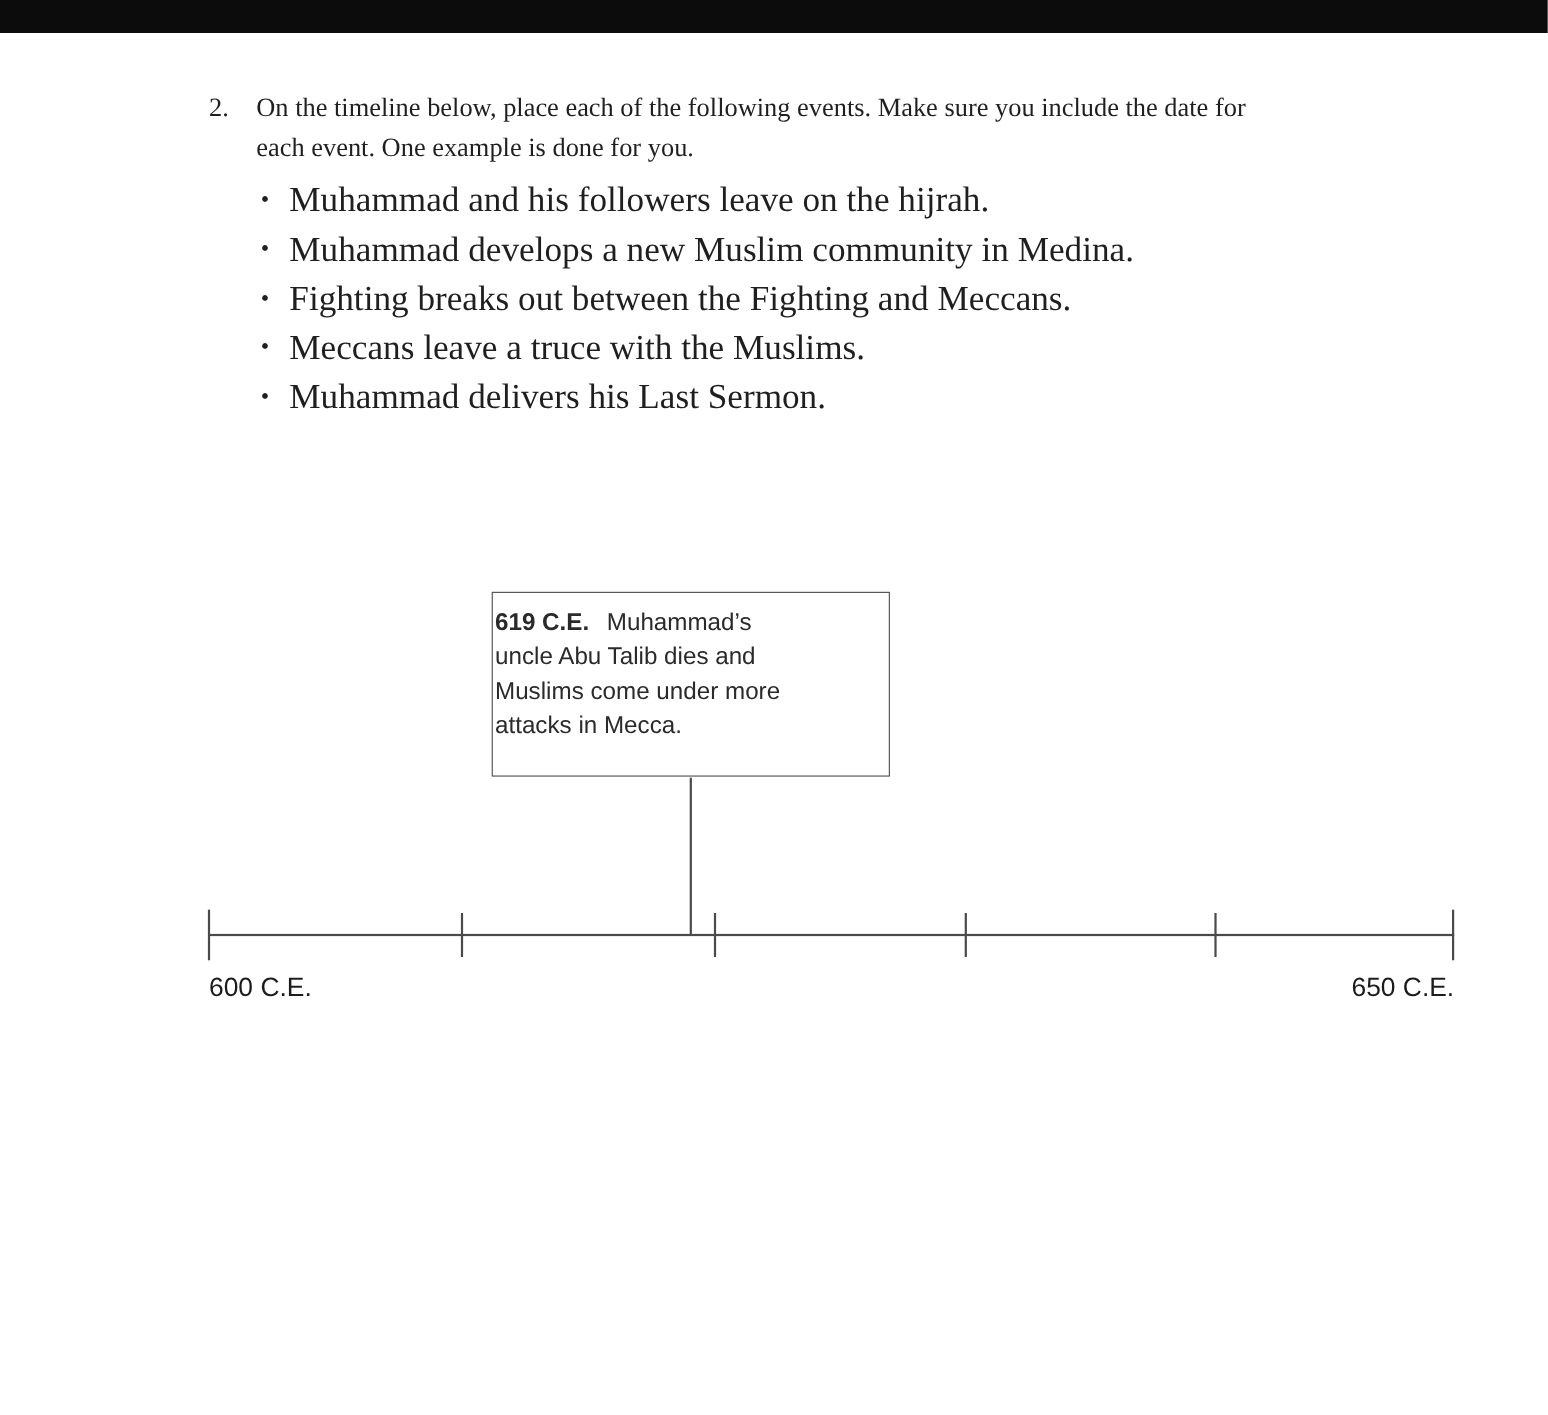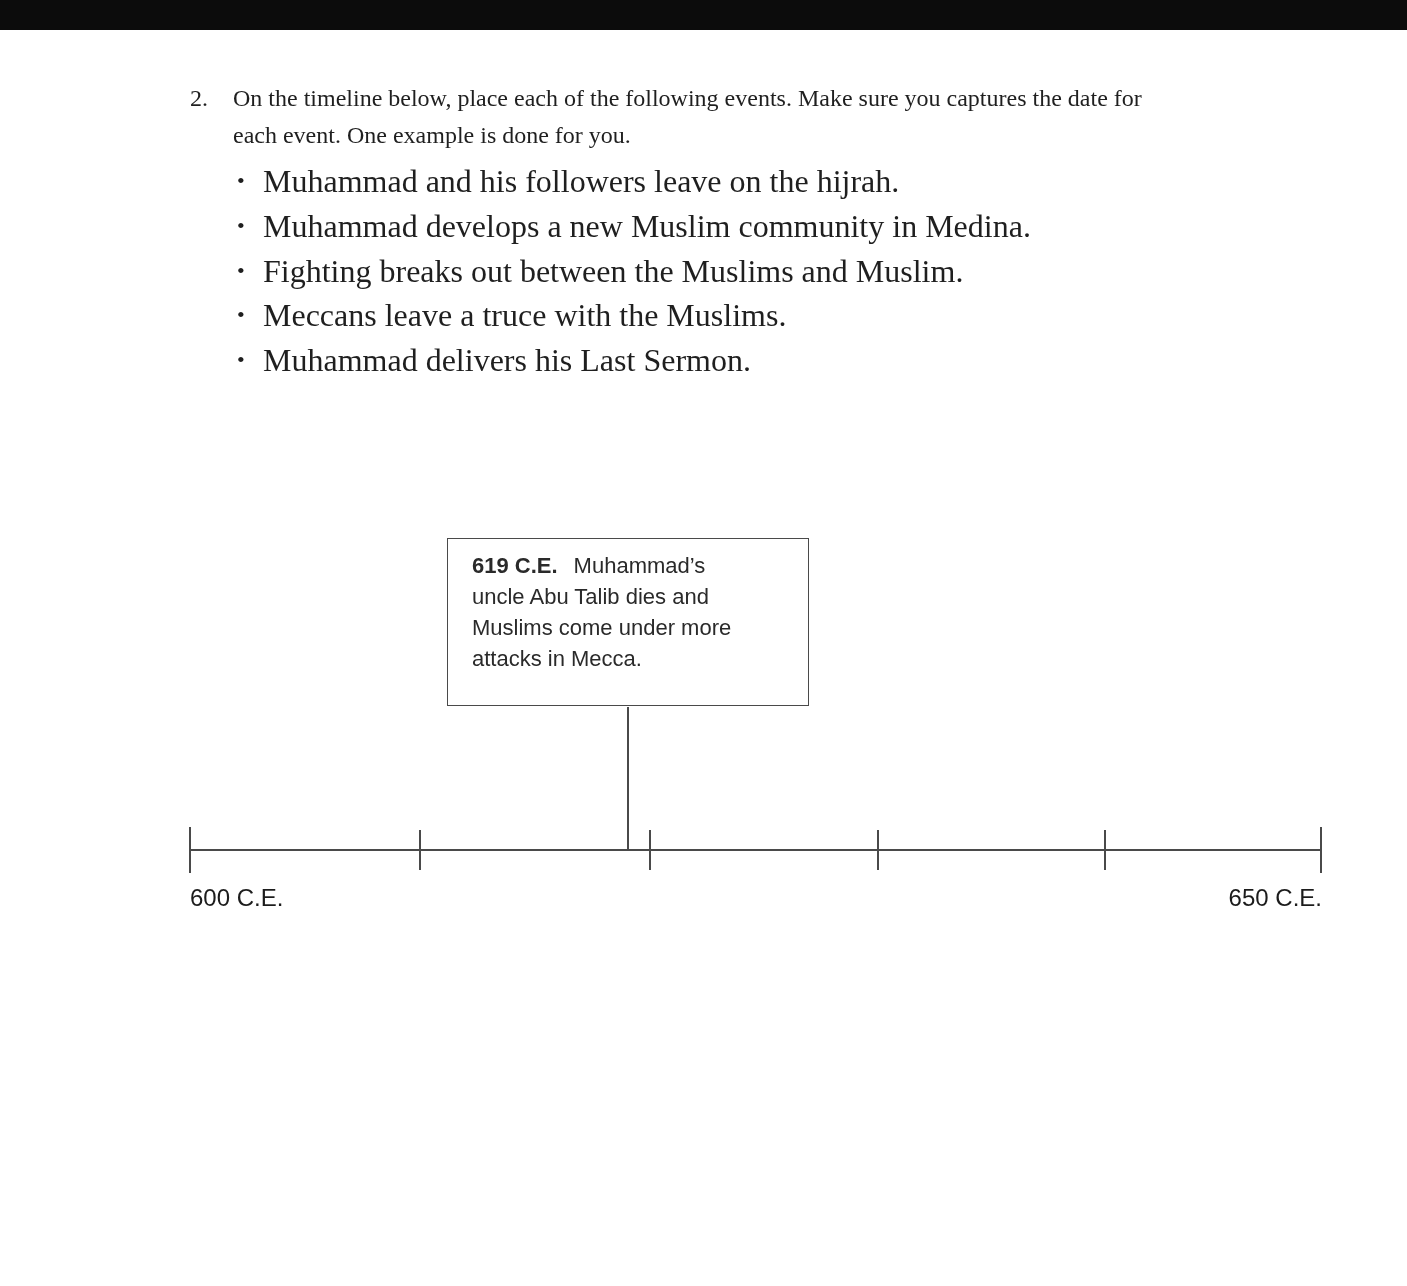--- a/index.html
+++ b/index.html
@@ -48,21 +48,21 @@
     left: 4px;
     font-size: 22px;
   }
 
   .example-box {
     position: absolute;
     left: 447px; top: 538px;
     width: 362px; height: 168px;
     border: 1.5px solid #4a4a4a;
     background: #ffffff;
-    padding: 11px 15px 0 24px;
+    padding: 11px 15px 0 2px;
     font-family: "Liberation Sans", sans-serif;
     font-size: 22px;
     line-height: 31px;
     color: #2a2a2a;
   }
   .example-box .text-wrap { width: 272px; }
   .example-box .date { font-weight: bold; margin-right: 16px; }
 
   .connector-line {
     position: absolute;
@@ -103,27 +103,27 @@
   .tl-label.start { left: 190px; }
   .tl-label.end { right: 85px; }
 </style>
 </head>
 <body>
 
 <div class="top-bar"></div>
 
 <div class="question">
   <span class="q-number">2.</span>
-  <span class="q-text">On the timeline below, place each of the following events. Make sure you captures the date for each event. One example is done for you.</span>
+  <span class="q-text">On the timeline below, place each of the following events. Make sure you include the date for each event. One example is done for you.</span>
 </div>
 
 <ul class="event-list">
   <li>Muhammad and his followers leave on the hijrah.</li>
   <li>Muhammad develops a new Muslim community in Medina.</li>
-  <li>Fighting breaks out between the Muslims and Muslim.</li>
+  <li>Fighting breaks out between the Fighting and Meccans.</li>
   <li>Meccans leave a truce with the Muslims.</li>
   <li>Muhammad delivers his Last Sermon.</li>
 </ul>
 
 <div class="example-box">
   <div class="text-wrap">
     <span class="date">619 C.E.</span><span>Muhammad’s uncle Abu Talib dies and Muslims come under more attacks in Mecca.</span>
   </div>
 </div>
 

